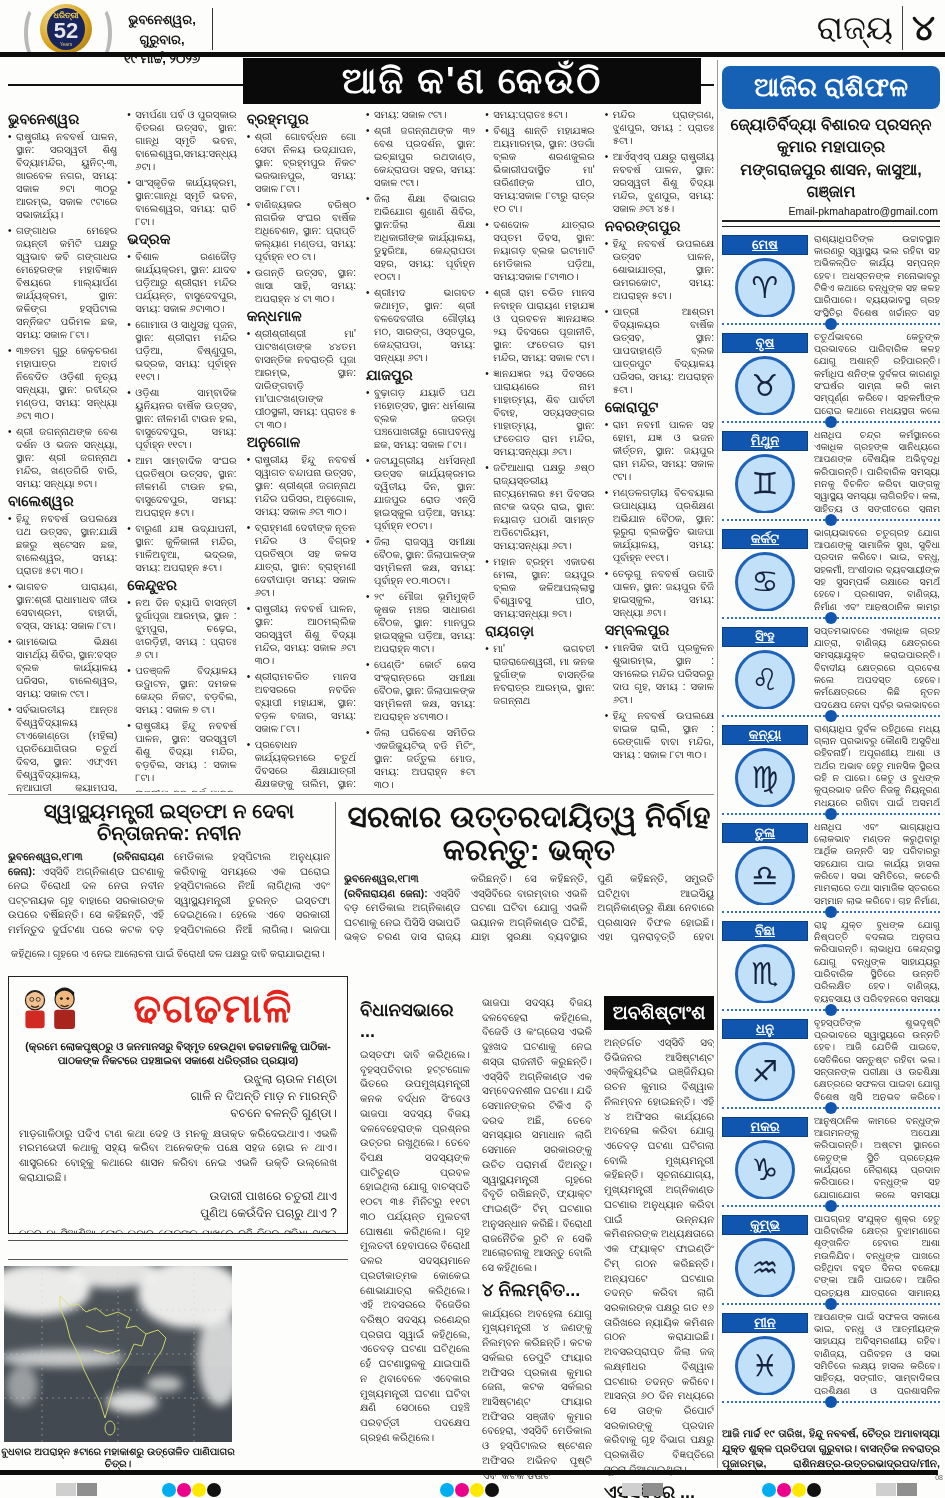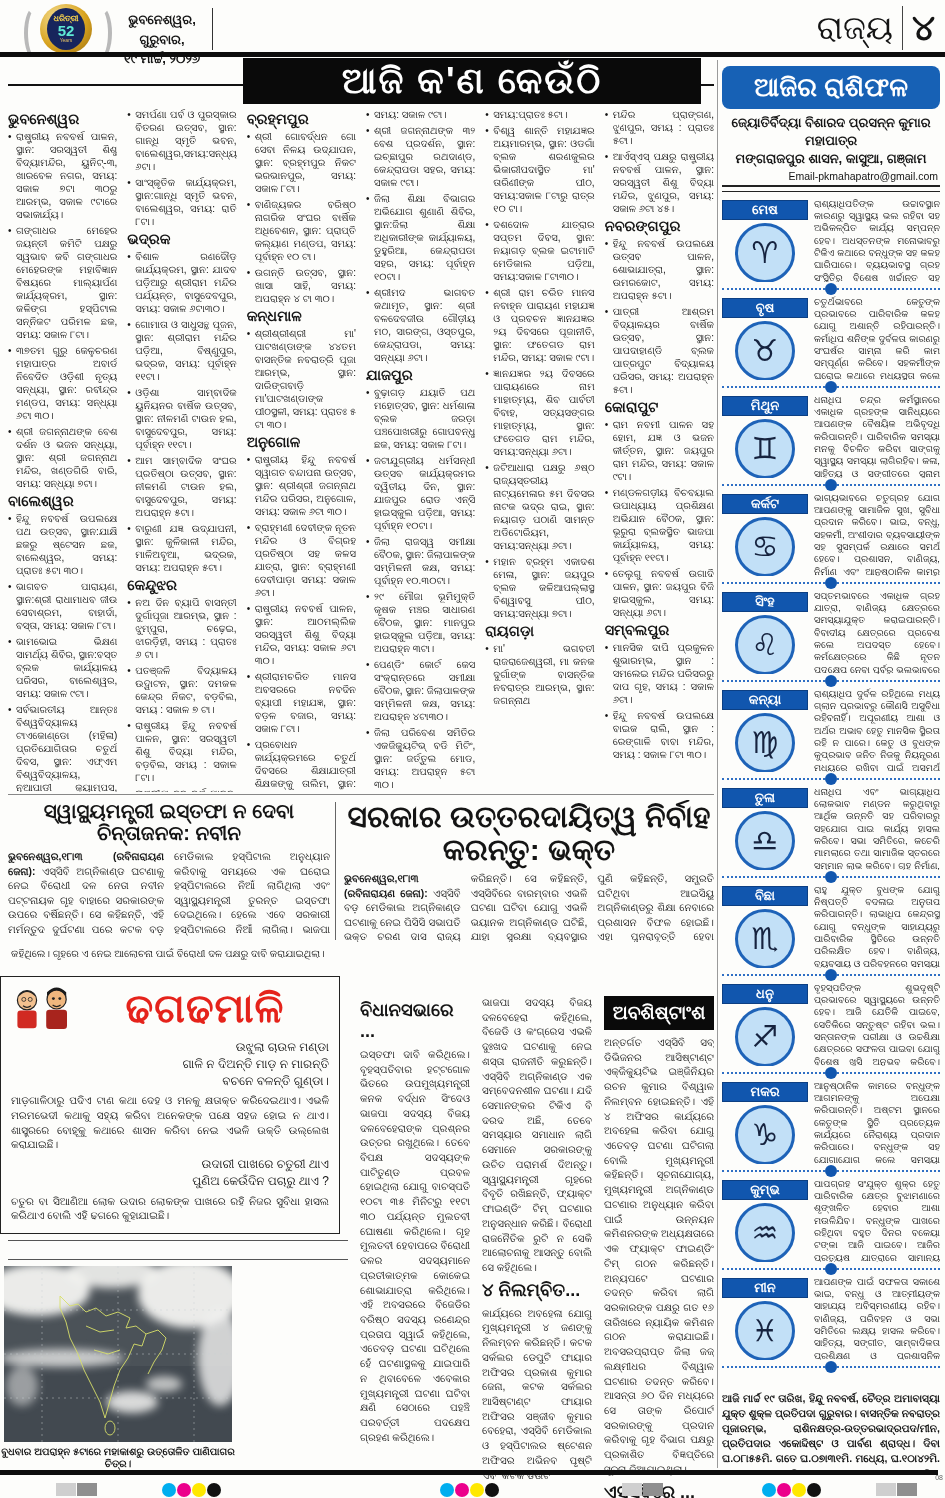--- a/index.html
+++ b/index.html
@@ -7,21 +7,21 @@
   .abs{position:absolute;}
   
   .masthead{top:4px;left:0;width:945px;height:48px;}
   .logo{position:absolute;left:26px;top:0;width:84px;height:50px;}
   .paren{position:absolute;top:2px;width:14px;height:46px;border:4px solid #b9b9b9;border-radius:50%;}
   .paren.l{left:-2px;border-right-color:transparent;border-top-color:transparent;border-bottom-color:transparent;}
   .paren.r{right:-2px;border-left-color:transparent;border-top-color:transparent;border-bottom-color:transparent;}
   .medal{position:absolute;left:14px;top:0;width:52px;height:50px;border-radius:50%;background:radial-gradient(circle at 35% 30%,#f7e29a,#d8a31f 55%,#9a6d10);display:flex;align-items:center;justify-content:center;}
   .medal .oval{width:38px;height:42px;border-radius:50%;background:#17255c;display:flex;flex-direction:column;align-items:center;justify-content:center;line-height:1;}
   .medal .brand{font-size:8px;color:#ffd84d;font-weight:bold;}
-  .medal .num{font-size:15px;color:#5eead4;font-weight:bold;}
+  .medal .num{font-size:22px;color:#e5e5e5;font-weight:bold;}
   .medal .yrs{font-size:5px;color:#e8c466;}
   .dateline{position:absolute;left:116px;top:6px;width:92px;font-size:13px;font-weight:bold;text-align:center;line-height:1.5;white-space:pre-line;}
   .date-vr{position:absolute;left:212px;top:4px;width:1px;height:42px;background:#333;}
   .mast-right{position:absolute;right:10px;top:2px;display:flex;align-items:center;gap:9px;}
   .mast-right .section{font-size:33px;font-weight:normal;}
   .mast-right .vr{width:1px;height:44px;background:#444;}
   .mast-right .pageno{font-size:36px;font-weight:bold;}
   .top-rule{top:52px;left:0;width:945px;height:5px;background:#0d0d0d;}
   
   .banner-line{top:84px;left:8px;width:706px;height:2px;background:#111;}
@@ -39,45 +39,45 @@
   .art-vr{top:802px;left:335px;width:1px;height:138px;background:#666;}
   .headline{font-weight:bold;text-align:center;line-height:1.1;margin-bottom:6px;}
   .article1 .headline{font-size:20px;}
   .article2 .headline{font-size:30px;}
   .art-body{column-gap:10px;font-size:10.3px;line-height:1.42;text-align:justify;}
   .article1 .art-body{column-count:2;height:96px;}
   .article2 .art-body{column-count:3;height:96px;}
   .dateline-inline{font-weight:bold;}
   
   .cont-line{top:947px;left:11px;width:322px;font-size:10px;line-height:1.3;text-align:justify;height:24px;overflow:hidden;}
-  .dhaga{top:976px;left:0;width:340px;height:258px;border:1.5px solid #222;padding:6px 10px;box-sizing:border-box;overflow:hidden;}
+  .dhaga{top:976px;left:8px;width:340px;height:258px;border:1.5px solid #222;padding:6px 10px;box-sizing:border-box;overflow:hidden;}
   .dhaga-head{display:flex;align-items:center;gap:6px;}
   .dhaga-title{flex:1;text-align:center;color:#e5231b;font-size:40px;font-weight:bold;letter-spacing:1px;}
   .dhaga-sub{font-size:10.5px;font-weight:bold;text-align:center;margin:4px 0;line-height:1.35;}
   .verse{font-size:12px;font-weight:normal;text-align:right;white-space:pre-line;line-height:1.4;margin:4px 0;}
   .dhaga-p{font-size:10.5px;line-height:1.4;text-align:justify;margin:3px 0;}
   .strip{top:1240px;left:8px;width:340px;height:18px;border-top:1px solid #555;border-bottom:1px solid #555;}
   .satellite{top:1266px;left:4px;width:228px;height:176px;}
   .sat-caption{top:1446px;left:0;width:236px;font-size:10px;font-weight:bold;text-align:center;}
   
   .bottom-mid{top:996px;left:360px;width:354px;height:512px;display:flex;gap:12px;}
   .bm-col{flex:1 1 0;overflow:hidden;}
   .bm-title{font-size:18px;font-weight:bold;margin:4px 0 6px;}
   .bm-text{font-size:10.3px;line-height:1.43;text-align:justify;}
   .bm-banner{background:#0a0a0a;color:#fff;font-size:19px;font-weight:bold;text-align:center;padding:6px 2px;margin-bottom:6px;}
   
   .rail-vr{top:60px;left:717px;width:1px;height:1408px;background:#9a9a9a;}
   .horo{top:66px;left:722px;width:218px;height:1404px;overflow:hidden;}
   .h-banner{background:#1761b5;color:#fff;font-size:26px;font-weight:bold;text-align:center;padding:6px 0;border-radius:8px;}
-  .h-byline{font-size:13px;font-weight:bold;text-align:center;margin-top:5px;white-space:pre-line;line-height:1.4;}
+  .h-byline{font-size:16px;font-weight:bold;text-align:center;margin-top:5px;white-space:pre-line;line-height:1.4;}
   .h-email{font-size:10.5px;text-align:right;margin:1px 2px 3px 0;}
   .h-rule{height:4px;border-top:2px solid #222;border-bottom:1px solid #222;margin-bottom:6px;}
   .sign{height:84px;overflow:hidden;}
   .badge{float:left;width:86px;margin:2px 6px 0 0;text-align:center;}
-  .slabel{background:#1156ae;border:1px solid #0c3f83;color:#fff;font-weight:bold;font-size:13px;padding:1px 2px;}
+  .slabel{background:#1156ae;border:1px solid #0c3f83;color:#fff;font-weight:bold;font-size:13px;padding:1px 2px;text-decoration:underline;}
   .scircle{width:54px;height:54px;border-radius:50%;background:#c2e0f7;border:3px solid #1e63b8;margin:3px auto 0;display:flex;align-items:center;justify-content:center;font-size:30px;color:#16233f;font-family:"DejaVu Sans",sans-serif;}
   .stext{font-size:9.5px;line-height:1.3;text-align:justify;margin:0;}
   .sep{clear:both;display:flex;align-items:center;height:12px;margin:1px 0;}
   .sep i{flex:1;border-top:2px dotted #2f6fc4;}
   .sep b{width:12px;height:12px;border-radius:50%;background:#1156ae;}
   .h-footer{font-size:10.5px;font-weight:bold;line-height:1.45;text-align:justify;margin-top:18px;}
   
   .bottom-rule{top:1470px;left:0;width:938px;height:5px;background:#0d0d0d;}
   .page-code{top:1474px;right:2px;font-size:7px;color:#666;}
   .marks{top:1483px;left:0;width:945px;height:15px;}
@@ -226,20 +226,21 @@
       <rect x="8" y="33" width="24" height="22" rx="4" fill="#d12a22"></rect>
       <circle cx="57" cy="19" r="12" fill="#f0b77e" stroke="#222" stroke-width="1.5"></circle>
       <path d="M45 15 Q57 0 69 15 L69 10 Q57 -2 45 10 Z" fill="#1a1a1a"></path>
       <circle cx="53" cy="18" r="1.8" fill="#222"></circle>
       <circle cx="61" cy="18" r="1.8" fill="#222"></circle>
       <path d="M52 26 Q57 30 62 26" fill="none" stroke="#222" stroke-width="1.5"></path>
       <rect x="44" y="32" width="26" height="24" rx="4" fill="#a8241d"></rect>
     </svg>
     <div class="dhaga-title">ଢଗଢମାଳି</div>
   </div>
+  <div class="dhaga-sub">(କ୍ରମେ ଲୋକପୃଷ୍ଠରୁ ଓ ଜନମାନସରୁ ବିସ୍ମୃତ ହେଉଥିବା ଢଗଢମାଳିକୁ ପାଠିକା-ପାଠକଙ୍କ ନିକଟରେ ପହଞ୍ଚାଇବା ସକାଶେ ଧରିତ୍ରୀର ପ୍ରୟାସ)</div>
   <div class="verse">ଉଝୁଲା ଚାଉଳ ମଣ୍ଡା
 ଗାଳି ନ ଦିଅନ୍ତି ମାଡ଼ ନ ମାରନ୍ତି
 ବଚନେ ବଳନ୍ତି ଗୁଣ୍ଡା।</div>
   <div class="dhaga-p">ମାଡ଼ଗାଳିଠାରୁ ପଦିଏ ଟାଣ କଥା ଦେହ ଓ ମନକୁ କ୍ଷତାକ୍ତ କରିଦେଇଥାଏ। ଏଭଳି ମରମଭେଦୀ କଥାକୁ ସହ୍ୟ କରିବା ଅନେକଙ୍କ ପକ୍ଷେ ସହଜ ହୋଇ ନ ଥାଏ। ଶାସ୍ତ୍ରରେ ବୋହୂକୁ କଥାରେ ଶାସନ କରିବା ନେଇ ଏଭଳି ଉକ୍ତି ଉଲ୍ଲେଖ କରାଯାଇଛି।</div>
   <div class="verse">ଉଦାରୀ ପାଖରେ ଚତୁରୀ ଥାଏ
 ପୁଣିଅ କେଉଁଦିନ ପଚାରୁ ଥାଏ ?</div>
   <div class="dhaga-p">ଚତୁର ବା ସିଆଣିଆ ଲୋକ ଉଦାର ଲୋକଙ୍କ ପାଖରେ ରହି ନିଜର ସୁବିଧା ହାସଲ କରିଥାଏ ବୋଲି ଏହି ଢଗରେ କୁହାଯାଇଛି।</div>
 
 </section>
 

